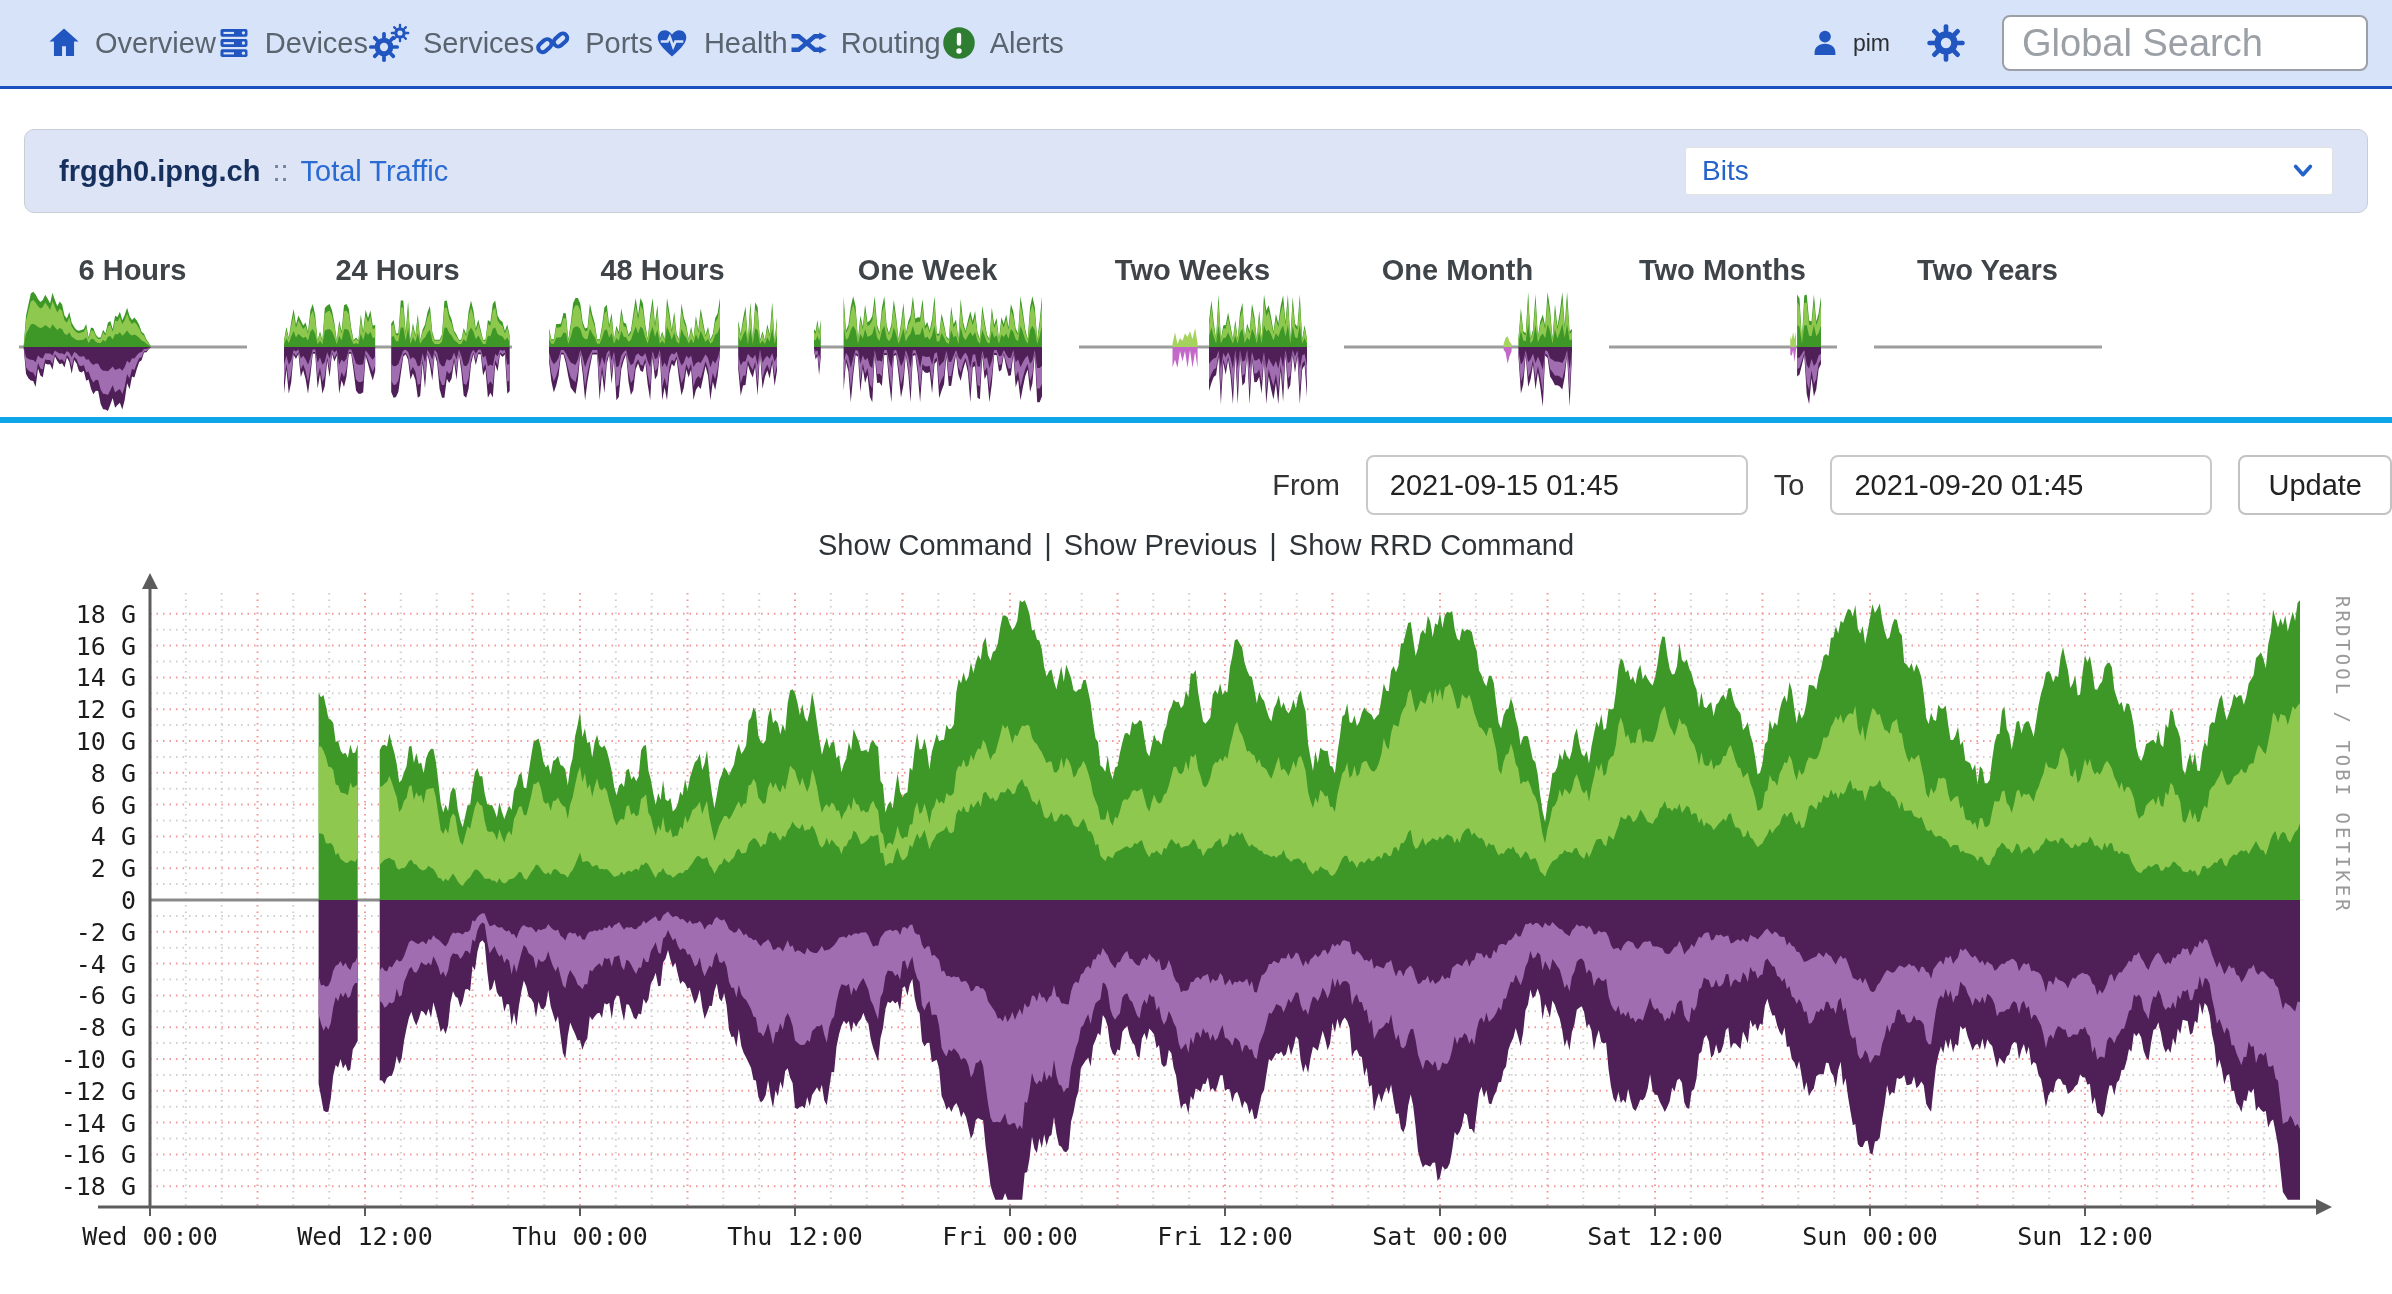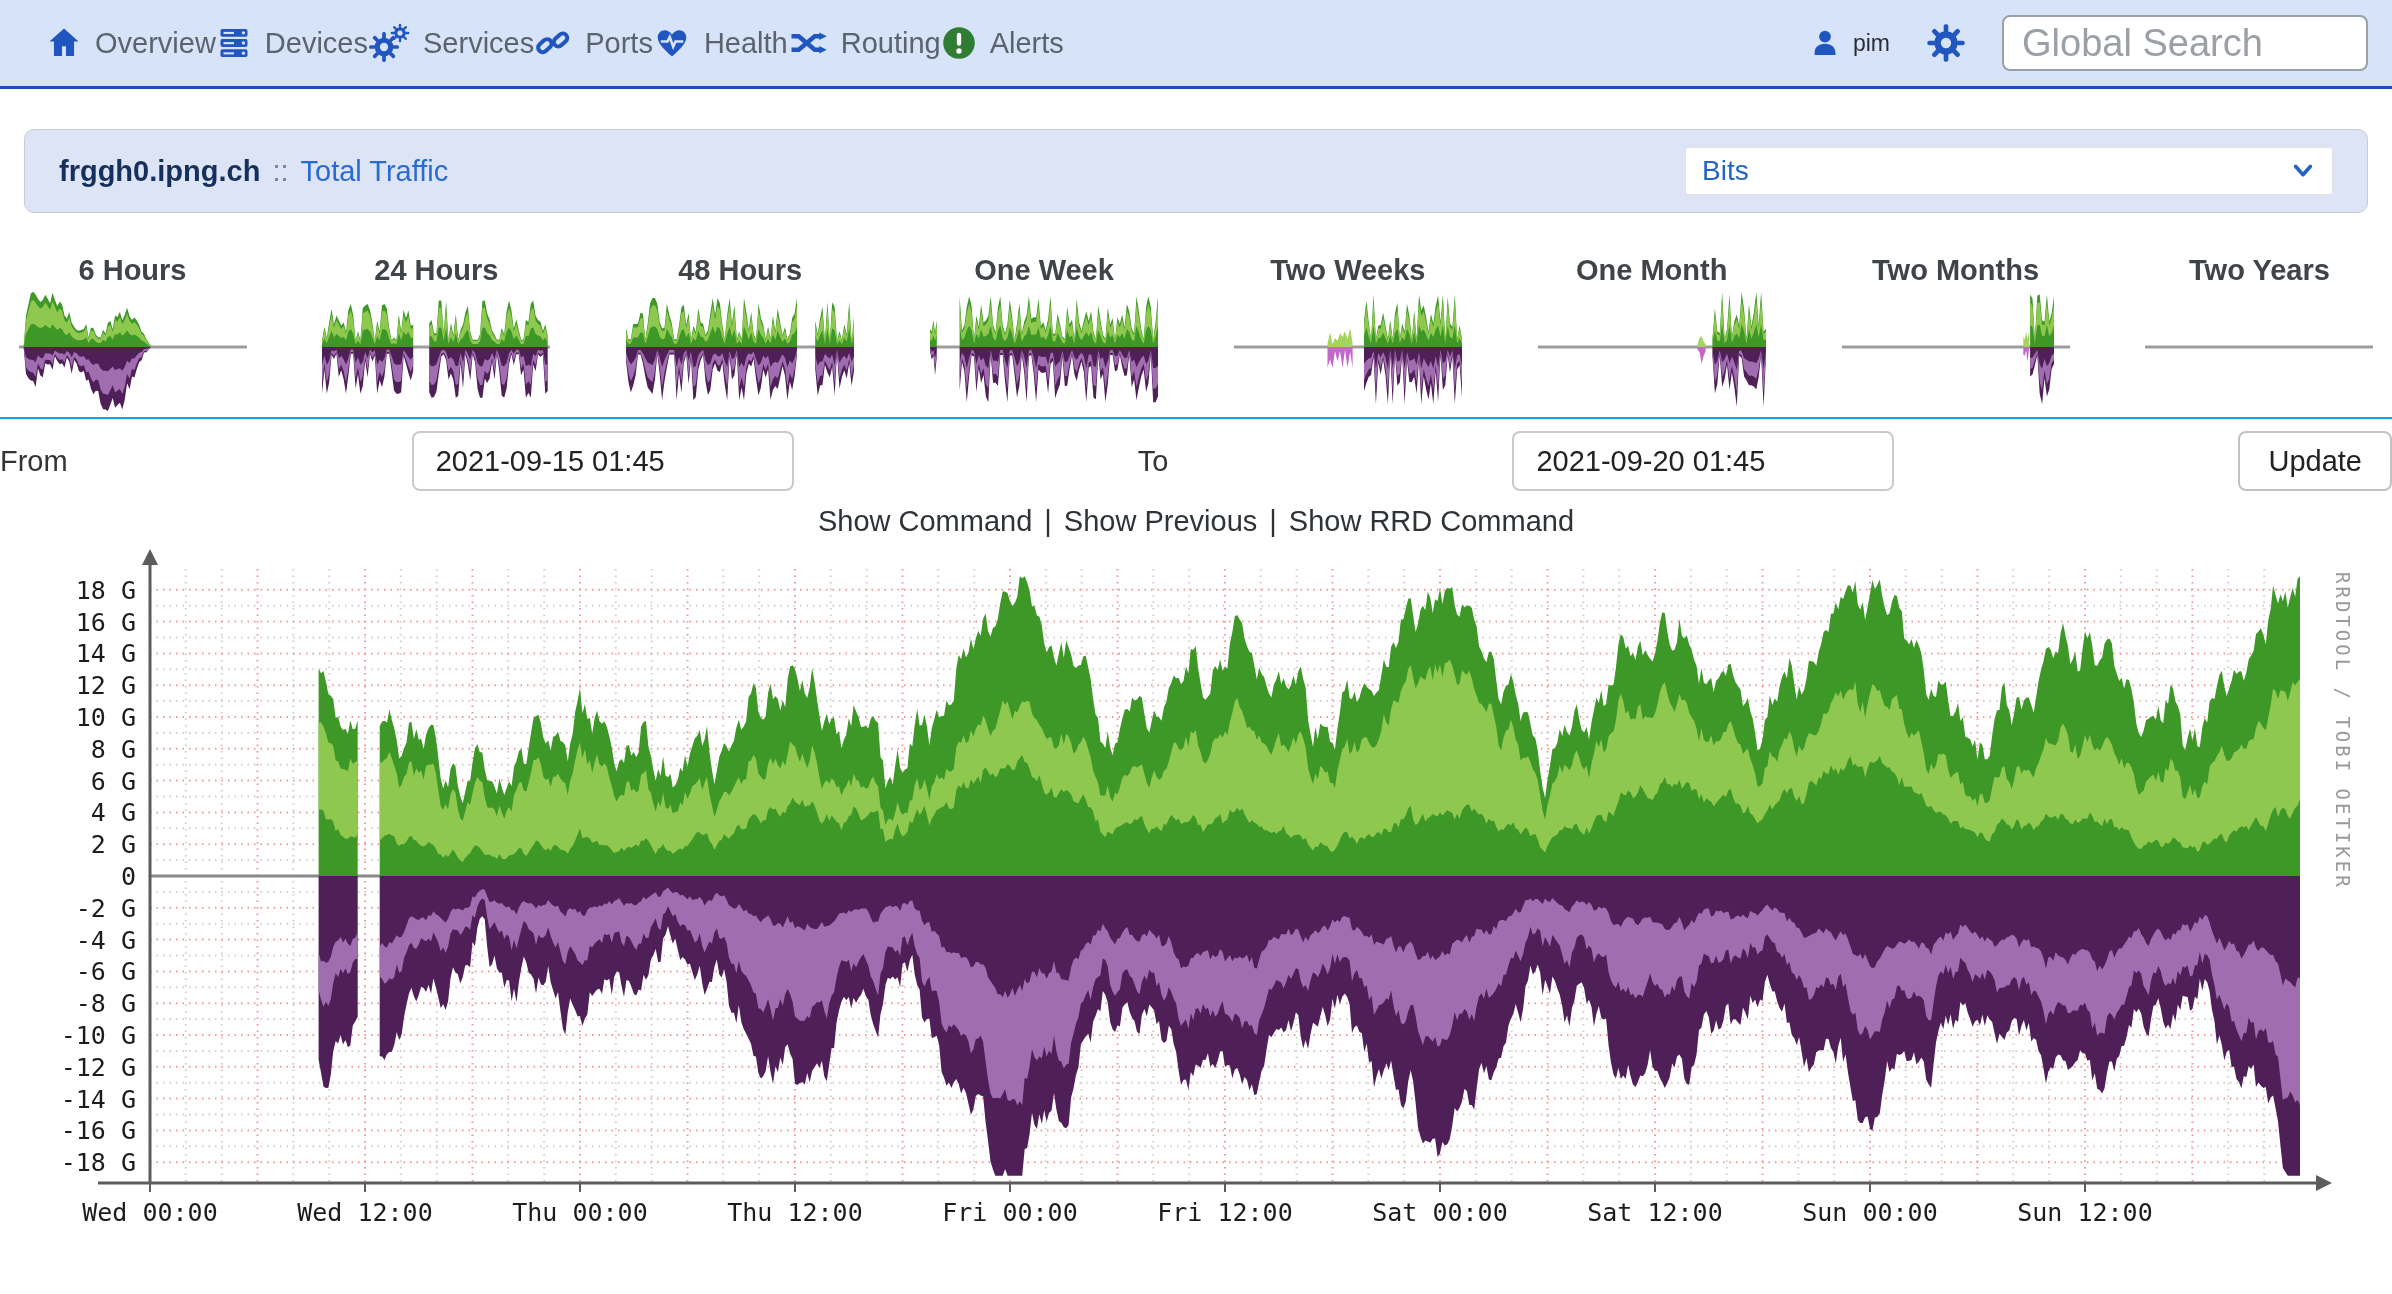--- a/index.html
+++ b/index.html
@@ -21,25 +21,25 @@
   .panel{margin:40px 24px 0 24px;height:84px;background:#dce4f5;border:1px solid #c9cdd4;
     border-radius:10px;display:flex;align-items:center;padding:0 34px;box-sizing:border-box;}
   .panel .device{font-size:29px;font-weight:bold;color:#16305e;}
   .panel .sep{font-size:29px;color:#6f80a0;margin:0 12px;}
   .panel .page-link{font-size:29px;color:#2a6bd3;cursor:pointer;}
   .unit-select{margin-left:auto;width:648px;height:48px;background:#fff;border:1px solid #e2e2e2;
     border-radius:3px;display:flex;align-items:center;padding:0 16px;box-sizing:border-box;cursor:pointer;}
   .unit-select .val{font-size:28px;color:#2563c9;}
   .unit-select svg{margin-left:auto;}
   
-  .mini-row{margin-top:40px;display:flex;border-bottom:2px solid #0ea5e9;justify-content:space-between;}
+  .mini-row{margin-top:40px;display:flex;border-bottom:6px solid #0ea5e9;}
   .mini-col{width:265px;display:flex;flex-direction:column;align-items:center;cursor:pointer;}
   .mini-col .mlabel{font-size:29px;font-weight:bold;color:#3f4449;height:34px;line-height:34px;}
   
-  .controls{padding-top:12px;display:flex;justify-content:space-between;align-items:center;gap:26px;}
+  .controls{padding-top:12px;display:flex;justify-content:flex-end;align-items:center;gap:26px;margin-top:20px;}
   .controls .clabel{font-size:29px;color:#333;}
   .date-input{width:382px;height:60px;border:2px solid #c9c9c9;border-radius:8px;font-size:29px;
     color:#222;padding:0 22px;box-sizing:border-box;background:#fff;outline:none;}
   .update-btn{height:60px;padding:0 28px;border:2px solid #c2c2c2;border-radius:8px;background:#fff;
     font-size:29px;color:#222;cursor:pointer;font-family:"Liberation Sans", sans-serif;}
   
   .graph-links{margin-top:14px;display:flex;justify-content:center;align-items:center;gap:12px;
     font-size:29px;color:#2e3338;}
   .graph-links a{color:#2e3338;text-decoration:none;cursor:pointer;}
   .graph-links .pipe{color:#2e3338;}

